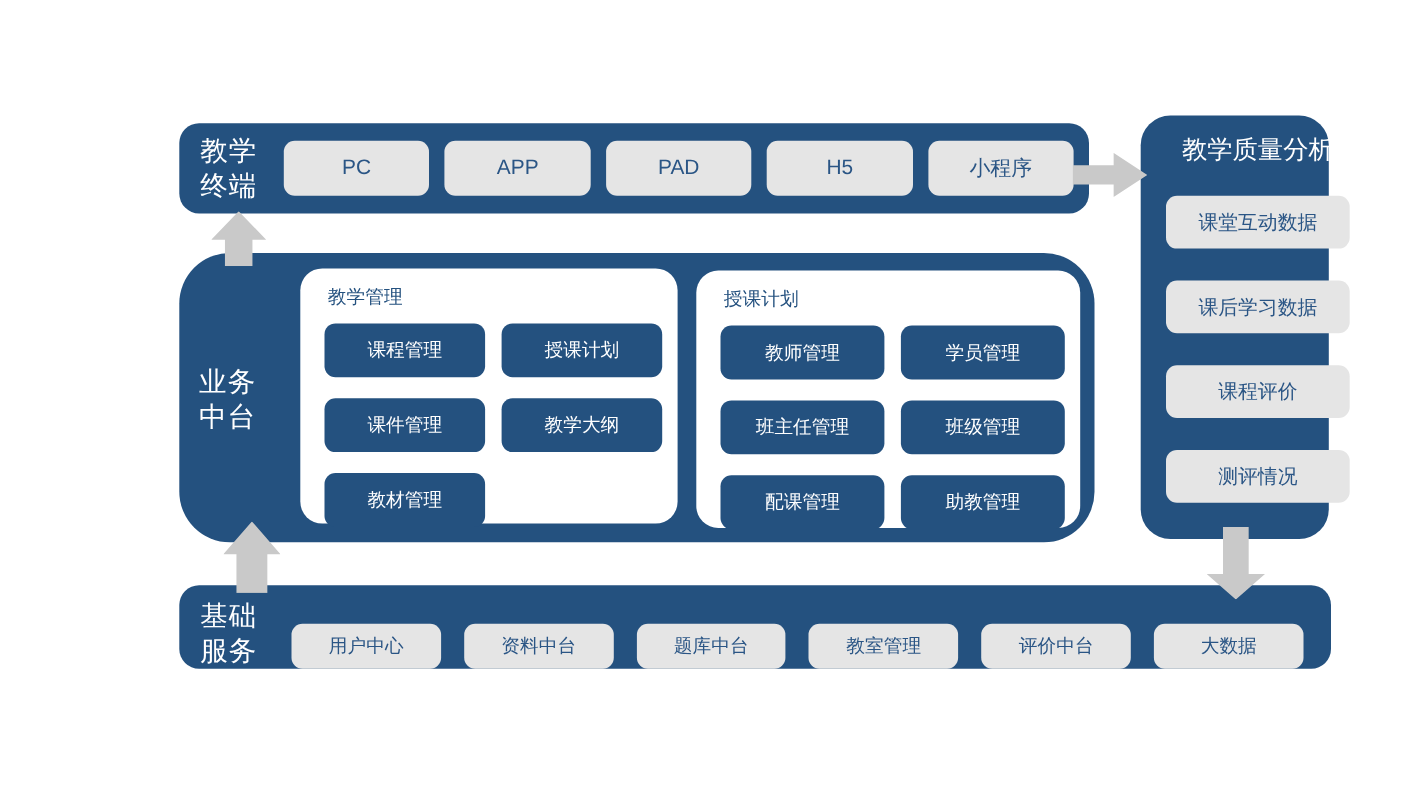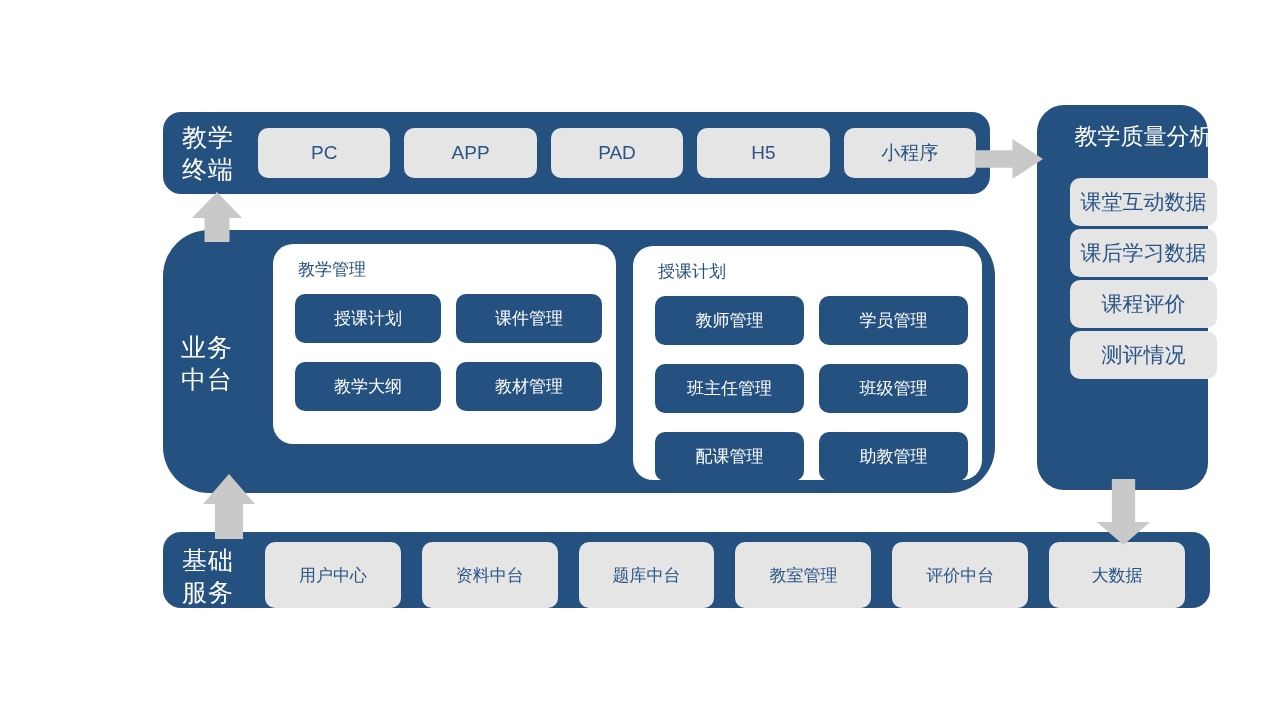--- a/index.html
+++ b/index.html
@@ -17,38 +17,38 @@
     flex:0 0 62px; }
   .bar-label span { display:block; }
   .white-btn { background:#e5e5e5; color:#2A5585; border-radius:10px;
     display:flex; align-items:center; justify-content:center; font-size:19px; }
   #terminal-bar .white-btn { flex:1; height:50px; margin-left:14px; }
 
   
   #quality-panel { left:1037px; top:105px; width:171px; height:385px; border-radius:27px;
     display:flex; flex-direction:column; align-items:center; padding-top:16px;padding-left:42px; }
   .q-title { color:#ffffff; font-size:23px; margin-bottom:26px; white-space:nowrap; }
-  #quality-panel .white-btn { width:147px; height:48px; margin-bottom:3px; font-size:21px; flex:0 0 auto; }
+  #quality-panel .white-btn { width:167px; height:48px; margin-bottom:29px; font-size:18px; flex:0 0 auto; }
 
   
   #business-panel { left:163px; top:230px; width:832px; height:263px; border-radius:46px; }
   #business-panel .bar-label { position:absolute; left:18px; top:101px; }
   .card { position:absolute; background:#ffffff; border-radius:20px; }
-  #card-teaching { left:110px; top:14px; width:343px; height:200px; }
+  #card-teaching { left:110px; top:14px; width:343px; height:232px; }
   #card-academic { left:470px; top:16px; width:349px; height:234px; }
   .card-title { color:#24517F; font-size:17px; margin:14px 0 0 25px; }
   .card-grid { display:grid; grid-template-columns:1fr 1fr; column-gap:15px; row-gap:19px;
     margin:13px 14px 0 22px; }
   .navy-btn { height:49px; background:#24517F; border-radius:10px; color:#ffffff;
     font-size:17px; display:flex; align-items:center; justify-content:center; }
 
   
   #base-bar { left:163px; top:532px; width:1047px; height:76px; border-radius:18px;
     display:flex; align-items:flex-end; padding:0 25px 0 19px; }
-  #base-bar .white-btn { flex:1; height:66px; margin-left:21px; font-size:17px; }
+  #base-bar .white-btn { flex:1; height:41px; margin-left:21px; font-size:17px; }
 
   
   .arrow { position:absolute; background:#C9C9C9; z-index:5; }
   #arrow-business-to-terminal { left:192px; top:192px; width:50px; height:50px;
     clip-path:polygon(50% 0,100% 52%,75% 52%,75% 100%,25% 100%,25% 52%,0 52%); }
   #arrow-terminal-to-quality { left:975px; top:139px; width:68px; height:40px;
     clip-path:polygon(0 28%,55% 28%,55% 0,100% 50%,55% 100%,55% 72%,0 72%); }
   #arrow-base-to-business { left:203px; top:474px; width:52px; height:65px;
     clip-path:polygon(50% 0,100% 46%,77% 46%,77% 100%,23% 100%,23% 46%,0 46%); }
   #arrow-quality-to-base { left:1097px; top:479px; width:53px; height:66px;
@@ -81,20 +81,21 @@
 
   <section class="panel" id="business-panel">
     <div class="bar-label">
       <span>业务</span>
       <span>中台</span>
     </div>
 
     <div class="card" id="card-teaching">
       <div class="card-title">教学管理</div>
       <div class="card-grid">
+        <div class="navy-btn">课程管理</div>
         <div class="navy-btn">授课计划</div>
         <div class="navy-btn">课件管理</div>
         <div class="navy-btn">教学大纲</div>
         <div class="navy-btn">教材管理</div>
       </div>
     </div>
 
     <div class="card" id="card-academic">
       <div class="card-title">授课计划</div>
       <div class="card-grid">

